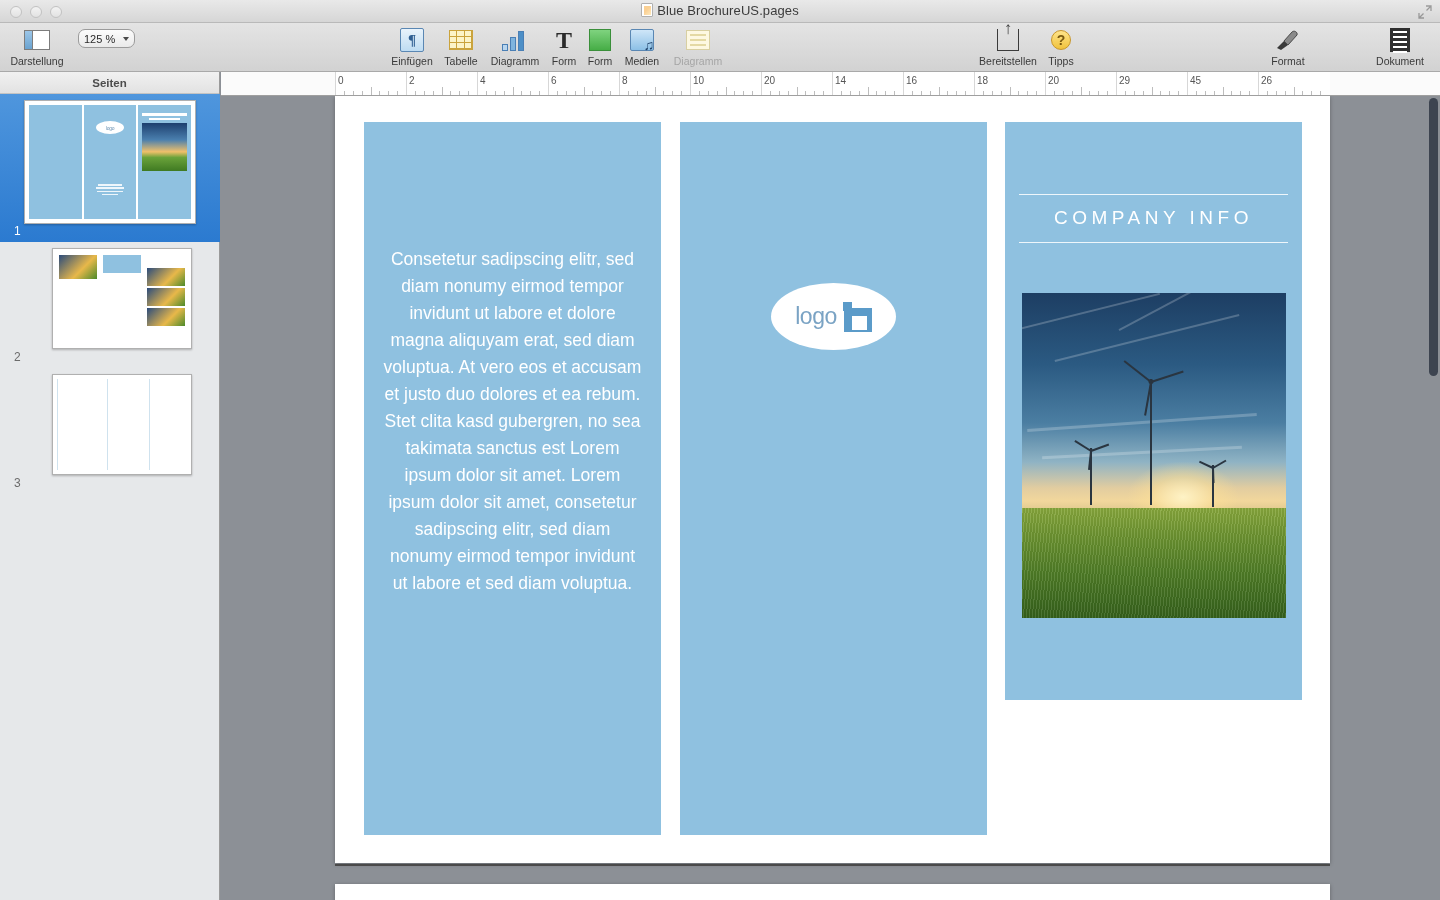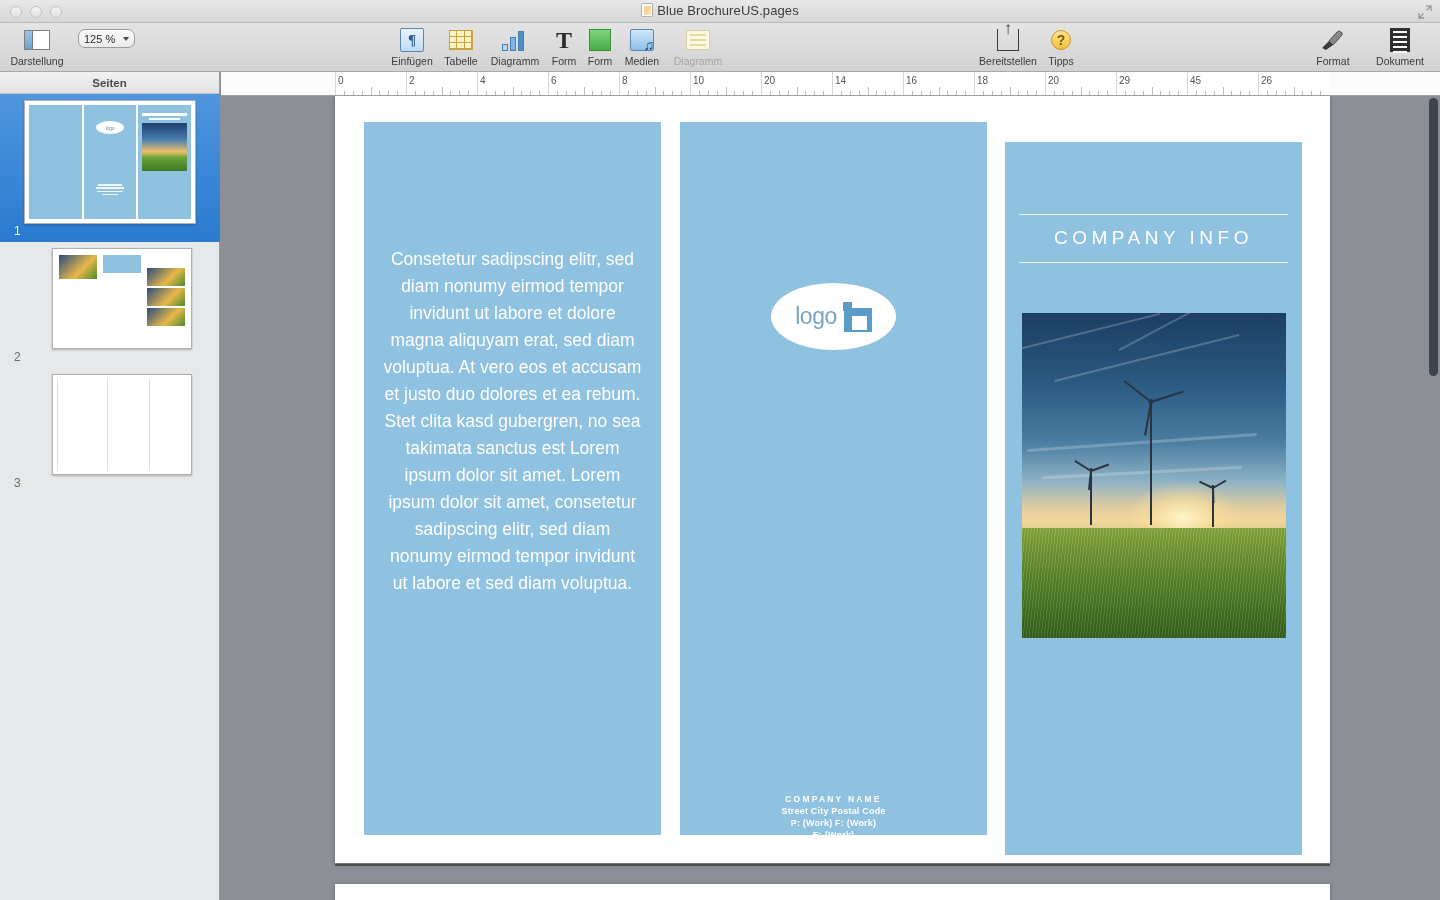--- a/index.html
+++ b/index.html
@@ -194,21 +194,21 @@
   .page1 { left: 114px; top: 0; width: 995px; height: 767px; }
   .page2 { left: 114px; top: 788px; width: 995px; height: 200px; }
   .page-sep {
     position: absolute; left: 114px; top: 768px; width: 995px; height: 2px;
     background: #4a4a4a;
   }
 
   .panel { position: absolute; background: #8fc1e0; }
   .p-left   { left: 29px;  top: 26px; width: 297px; height: 713px; }
   .p-mid    { left: 345px; top: 26px; width: 307px; height: 713px; }
-  .p-right  { left: 670px; top: 26px; width: 297px; height: 713px; margin-top: 20px; }
+  .p-right  { left: 670px; top: 26px; width: 297px; height: 578px; }
 
   .body-copy {
     position: absolute; left: 18px; top: 124px; width: 261px;
     color: #ffffff; font-size: 17.5px; line-height: 27px;
     text-align: center;
   }
 
   .logo-oval {
     position: absolute; left: 91px; top: 161px; width: 125px; height: 67px;
     background: #fff; border-radius: 50%;
@@ -382,21 +382,21 @@
     <span class="tb-label">Bereitstellen</span>
   </div>
 
   <div class="tb-item" style="left:1029px">
     <div class="tb-ic">
         <span class="ic-tips">?</span>
       </div>
     <span class="tb-label">Tipps</span>
   </div>
 
-  <div class="tb-item" style="left:1301px">
+  <div class="tb-item" style="left:1256px">
     <div class="tb-ic">
       <svg class="ic-format" viewBox="0 0 26 22">
         <path d="M2 19 L9 12 L13 16 L6 21 Z" fill="#3a3a3a"></path>
         <path d="M9 12 L17 3 C19 1 23 3 22 6 L13 16 Z" fill="#8a8a8a" stroke="#4a4a4a" stroke-width="1"></path>
       </svg>
     </div>
     <span class="tb-label">Format</span>
   </div>
 
   <div class="tb-item" style="left:1368px">
@@ -653,27 +653,20 @@
 
     <div class="panel p-mid">
       <div class="logo-oval">
         <span class="logo-word">logo</span>
         <span class="logo-mark">
           <i class="big"></i>
             <i class="sq"></i>
             <i class="dot"></i>
         </span>
       </div>
-      <div class="addr">
-        <div class="cname">COMPANY NAME</div>
-        <div class="line">Street City Postal Code</div>
-        <div class="line">P: (Work)   F: (Work)</div>
-        <div class="line">E: (Work)</div>
-        <div class="line">W: (Work)</div>
-      </div>
     </div>
 
     <div class="panel p-right">
       <div class="rt-title">
         <div>COMPANY INFO</div>
       </div>
 
       <div class="photo">
         <div class="sky"></div>
         <div class="cloudstreak" style="left:-10px;top:18px;width:150px"></div>

